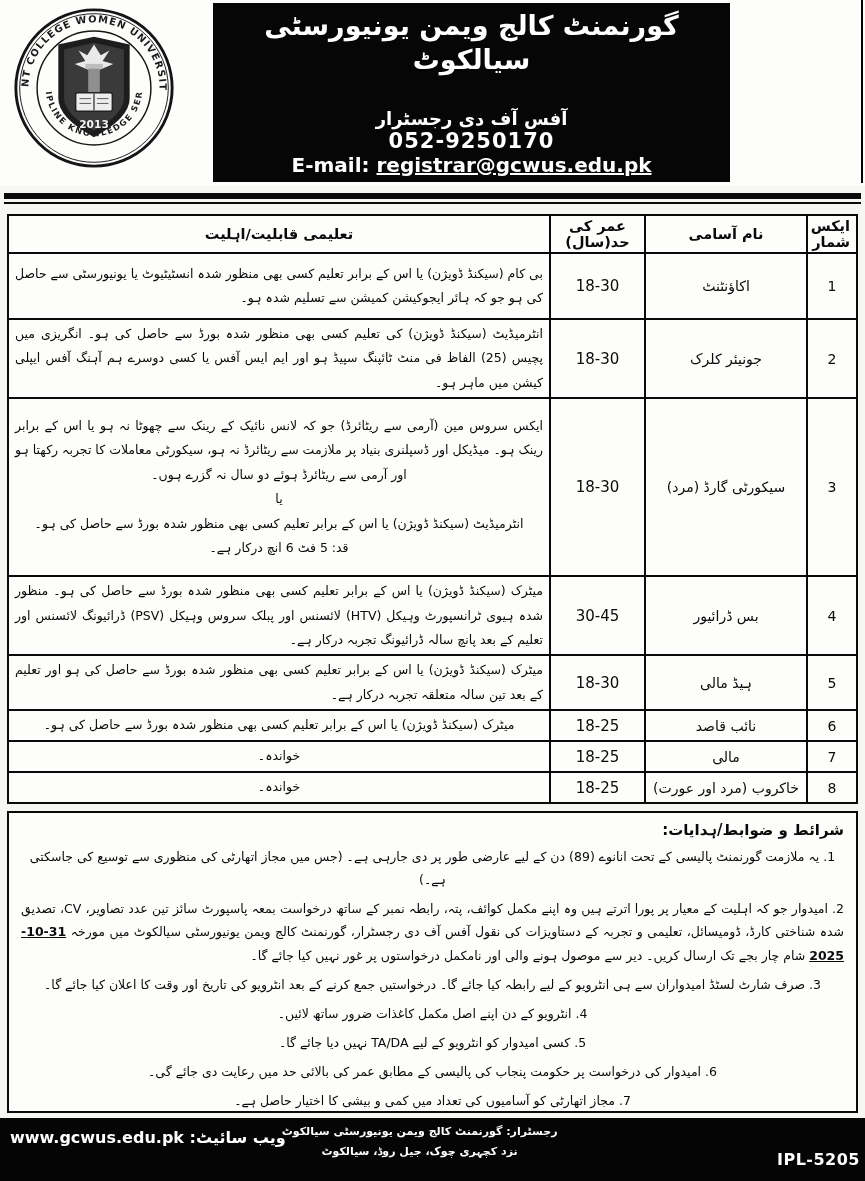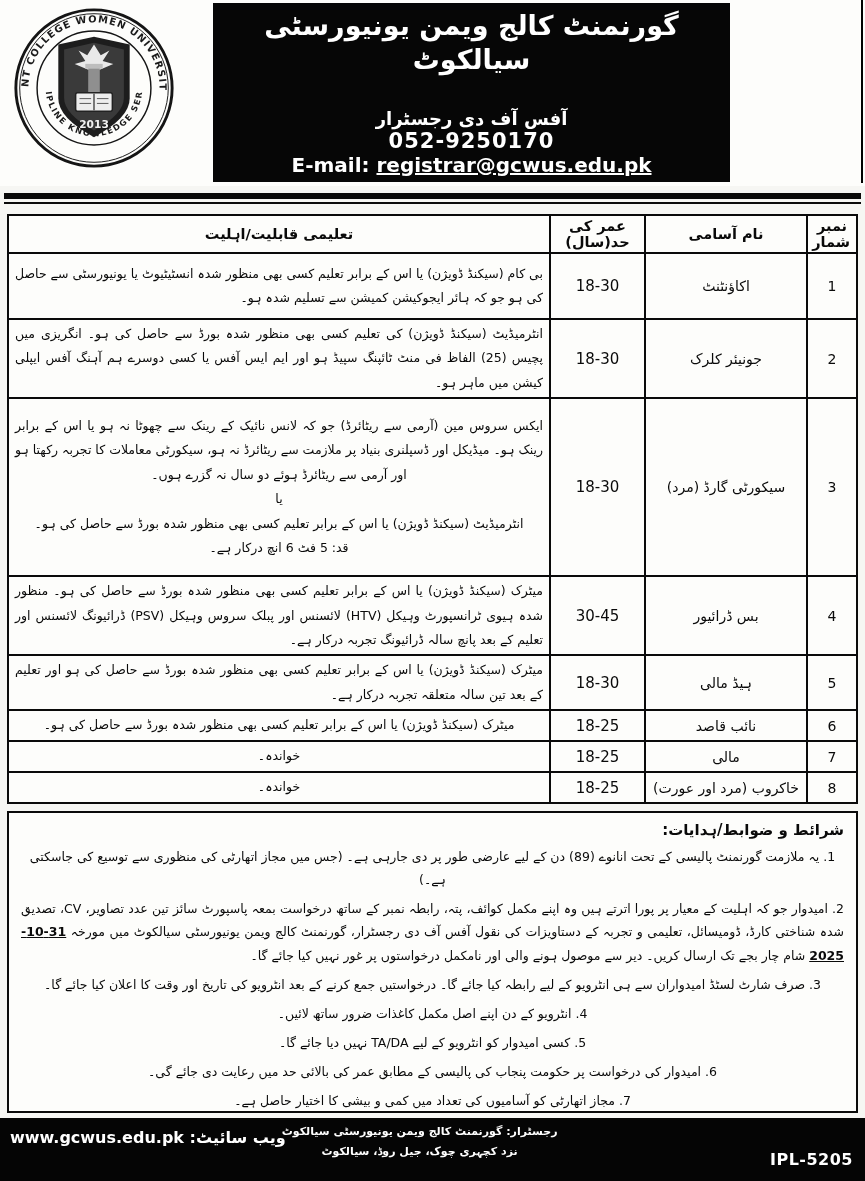--- a/index.html
+++ b/index.html
@@ -51,21 +51,21 @@
   .terms-heading{font-size:15px;font-weight:bold;text-align:right;margin:2px 0 6px 0;}
   .terms p{margin:6px 0;font-size:12.5px;line-height:1.85;text-align:center;}
   .terms p.justify{text-align:justify;text-align-last:right;}
   .terms .date{font-weight:bold;text-decoration:underline;}
   
   .footer{position:absolute;left:0;bottom:0;width:865px;height:63px;background:#050505;color:#fff;}
   .site-line{position:absolute;left:10px;top:10px;font-size:16px;font-weight:bold;direction:rtl;text-align:center;}
   .site-line .url{direction:ltr;unicode-bidi:embed;}
   .registrar-block{position:absolute;left:50%;transform:translateX(-53%);top:4px;width:430px;
     text-align:center;font-size:11px;font-weight:bold;direction:rtl;line-height:1.85;}
-  .ref-no{position:absolute;right:12px;bottom:12px;font-size:16px;font-weight:bold;letter-spacing:.5px;}
+  .ref-no{position:absolute;right:5px;bottom:12px;font-size:16px;font-weight:bold;letter-spacing:.5px;}
   
   .logo-ring-text{font-size:10.2px;font-weight:bold;letter-spacing:1.2px;fill:#1a1a1a;}
   .logo-ring-text-bottom{font-size:8.6px;font-weight:bold;letter-spacing:1.6px;fill:#1a1a1a;}
   .logo-year{font-size:11px;font-weight:bold;fill:#f2f2f2;}
 </style>
 </head>
 <body>
 
 <div>
 
@@ -122,21 +122,21 @@
 
   <table class="jobs">
     <colgroup>
       <col class="col-sn">
         <col class="col-post">
         <col class="col-age">
         <col>
     </colgroup>
     <tbody>
       <tr>
-        <th lang="ur">نمبر شمار</th>
+        <th lang="ur">ایکس شمار</th>
         <th lang="ur">نام آسامی</th>
         <th lang="ur">عمر کی حد(سال)</th>
         <th lang="ur">تعلیمی قابلیت/اہلیت</th>
       </tr>
       <tr class="h64">
         <td class="sn">1</td>
         <td class="post" lang="ur">اکاؤنٹنٹ</td>
         <td class="age">18-30</td>
         <td class="qual" lang="ur">بی کام (سیکنڈ ڈویژن) یا اس کے برابر تعلیم کسی بھی منظور شدہ انسٹیٹیوٹ یا یونیورسٹی سے حاصل کی ہو جو کہ ہائر ایجوکیشن کمیشن سے تسلیم شدہ ہو۔</td>
       </tr>

